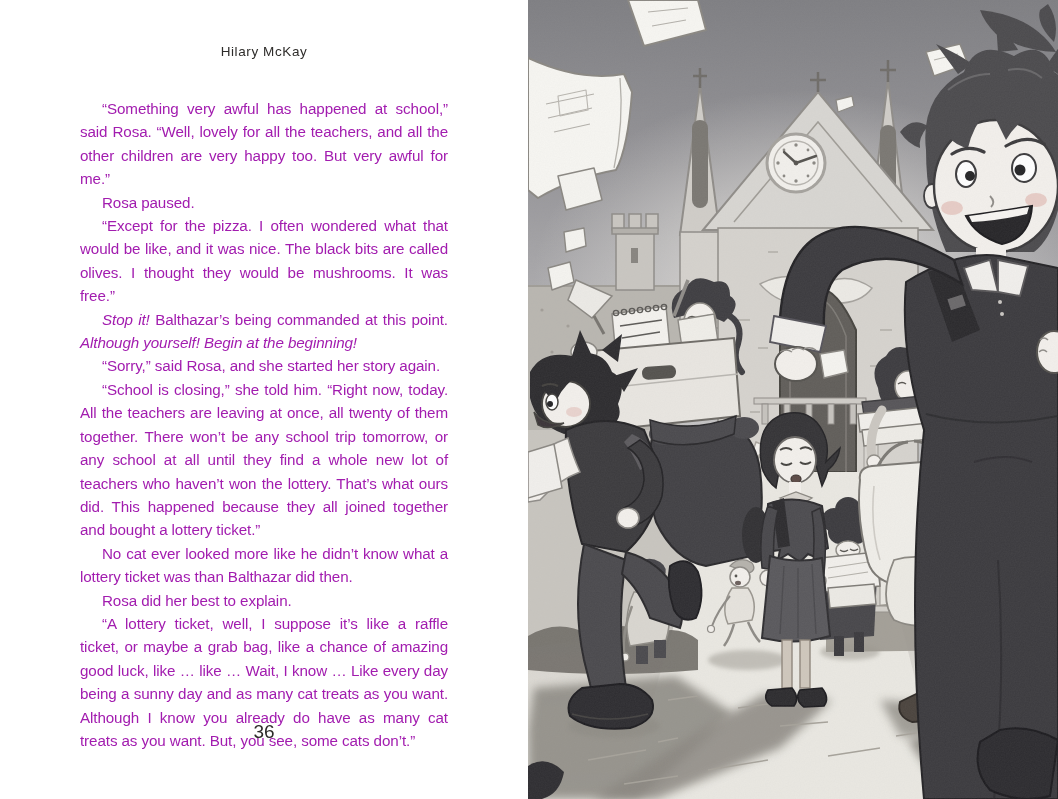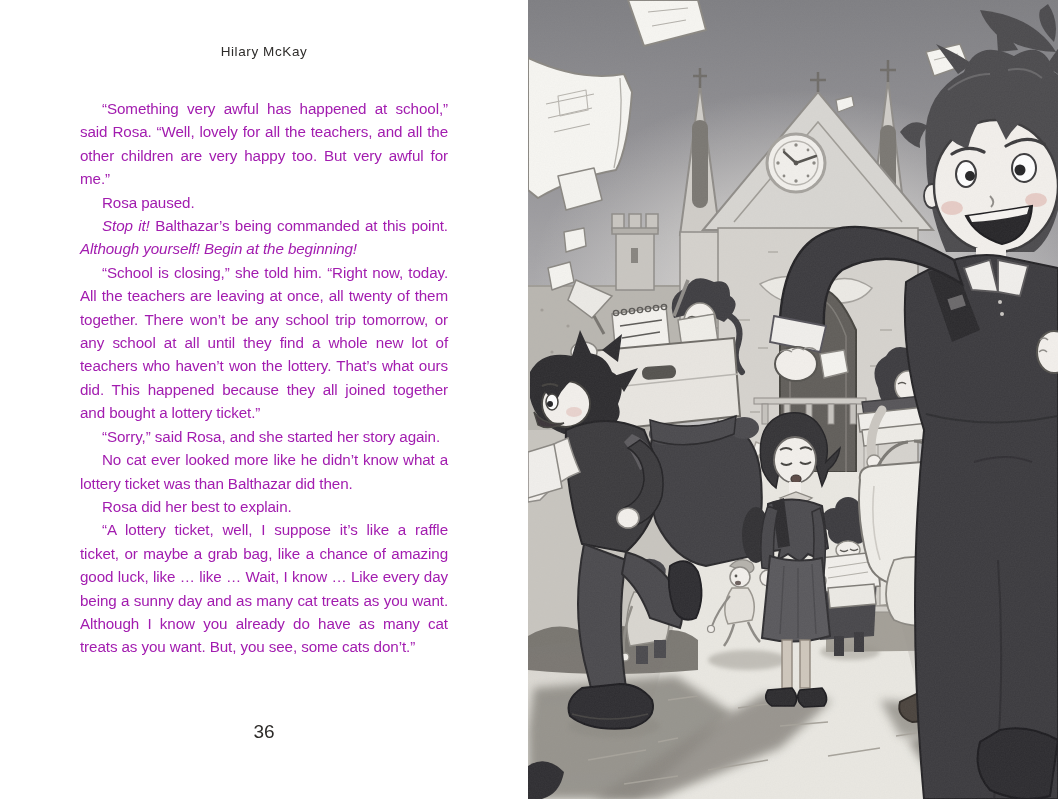--- a/index.html
+++ b/index.html
@@ -20,23 +20,24 @@
 </head>
 <body>
 
 <div class="spread">
 
   <div class="page-left">
     <div class="running-head">Hilary McKay</div>
     <div class="text-block">
         <p><span>“Something very awful has happened at school,” said Rosa. “Well, lovely for all the teachers, and all the other children are very happy too. But very awful for me.”</span></p>
         <p><span>Rosa paused.</span></p>
+        <p><span>“Except for the pizza. I often wondered what that would be like, and it was nice. The black bits are called olives. I thought they would be mushrooms. It was free.”</span></p>
         <p><em>Stop it!</em><span> Balthazar’s being commanded at this point. </span><em>Although yourself! Begin at the beginning!</em></p>
+        <p><span>“Sorry,” said Rosa, and she started her story again.</span></p>
         <p><span>“School is closing,” she told him. “Right now, today. All the teachers are leaving at once, all twenty of them together. There won’t be any school trip tomorrow, or any school at all until they find a whole new lot of teachers who haven’t won the lottery. That’s what ours did. This happened because they all joined together and bought a lottery ticket.”</span></p>
-        <p><span>“Sorry,” said Rosa, and she started her story again.</span></p>
         <p><span>No cat ever looked more like he didn’t know what a lottery ticket was than Balthazar did then.</span></p>
         <p><span>Rosa did her best to explain.</span></p>
         <p><span>“A lottery ticket, well, I suppose it’s like a raffle ticket, or maybe a grab bag, like a chance of amazing good luck, like … like … Wait, I know … Like every day being a sunny day and as many cat treats as you want. Although I know you already do have as many cat treats as you want. But, you see, some cats don’t.”</span></p>
       </div>
     <div class="folio">36</div>
   </div>
 
   <div class="page-right">
   <svg width="530" height="799" viewBox="0 0 530 799" xmlns="http://www.w3.org/2000/svg">
     <defs>

